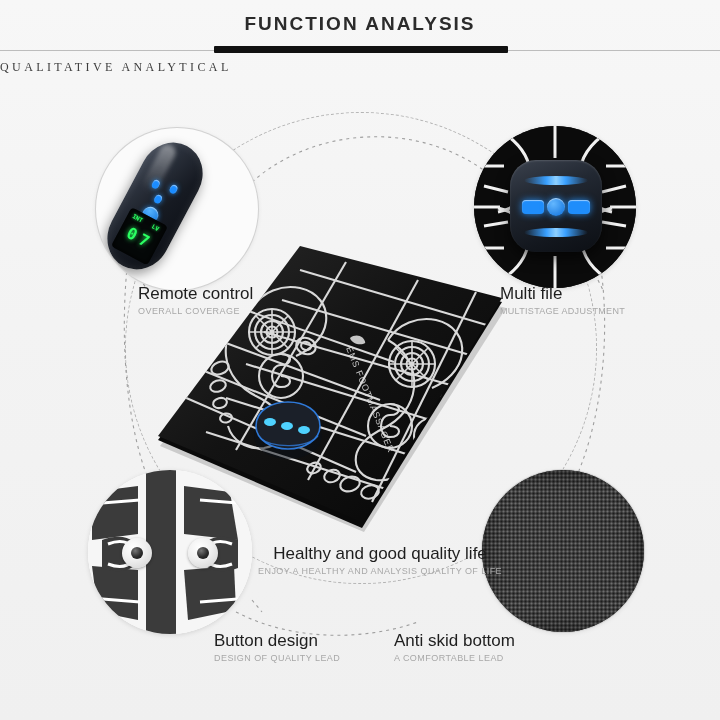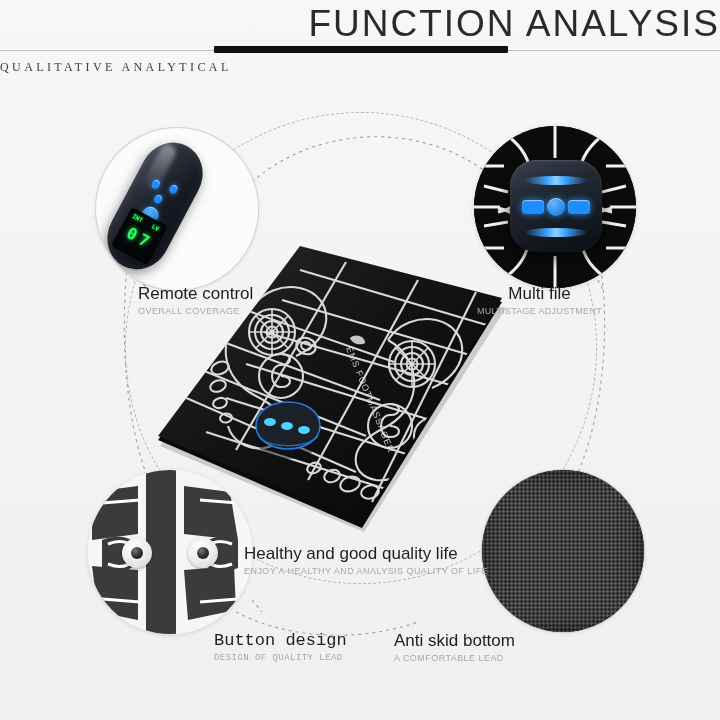--- a/index.html
+++ b/index.html
@@ -9,22 +9,22 @@
     font-family:"Liberation Sans", sans-serif;
     overflow:hidden;
     position:relative;
   }
   #stage{position:absolute;inset:0;width:720px;height:720px;overflow:hidden;
     background:linear-gradient(180deg,#f7f7f7 0%,#f3f3f3 45%,#f0f0f0 100%);}
 
   
   .hdr-title{
     position:absolute;left:0;right:0;top:8px;
-    text-align:right;
-    font-size:37px;font-weight:normal;letter-spacing:2.0px;
+    text-align:center;
+    font-size:19px;font-weight:bold;letter-spacing:2.0px;
     color:#2b2b2b;
     line-height:32px;
   }
   .hdr-rule{
     position:absolute;left:0;top:50px;width:720px;height:1px;
     background:#bdbdbd;
   }
   .hdr-bar{
     position:absolute;left:214px;top:46px;width:294px;height:7px;
     background:#111;border-radius:1px;
@@ -132,23 +132,23 @@
   
   .callout{position:absolute;}
   .callout .c-title{
     font-size:17px;color:#1e1e1e;line-height:20px;white-space:nowrap;
   }
   .callout .c-sub{
     font-size:9px;color:#a8a8a8;letter-spacing:.45px;line-height:13px;
     white-space:nowrap;margin-top:1px;
   }
   #co-remote{left:138px;top:284px;}
-  #co-multi {left:477px;top:284px;text-align:center;}
-  #co-healthy{left:244px;top:544px;}
-  #co-button{left:214px;top:631px;font-family:Liberation Mono, monospace;}
+  #co-multi {left:500px;top:284px;}
+  #co-healthy{left:258px;top:544px;text-align:center;}
+  #co-button{left:214px;top:631px;}
   #co-skid  {left:394px;top:631px;}
   #co-multi .c-sub{letter-spacing:.3px;}
 
   .lead{position:absolute;pointer-events:none;}
 </style>
 </head>
 <body>
 
 <div id="stage">
 

